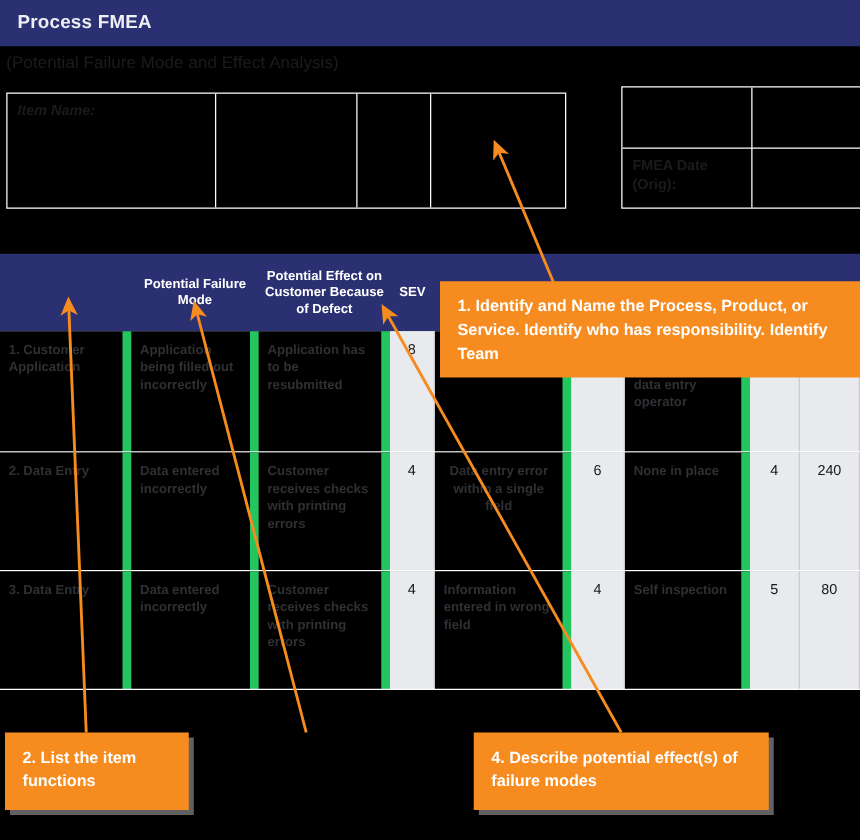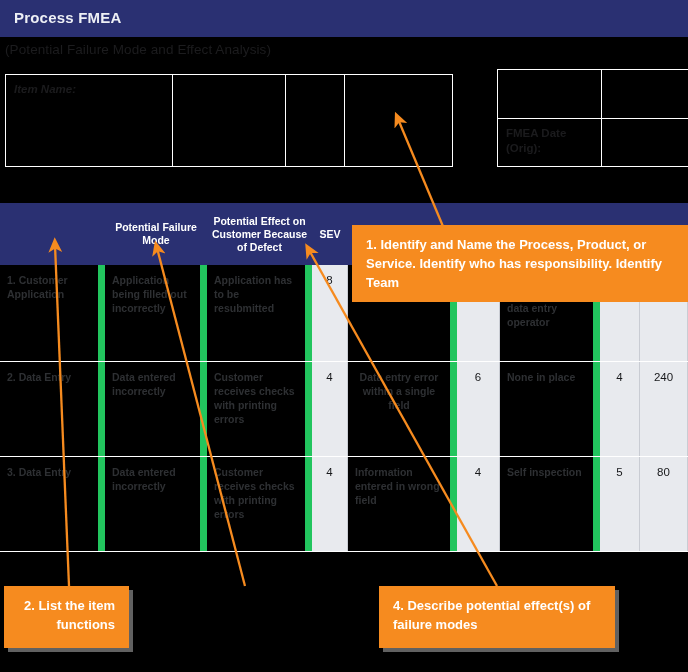--- a/index.html
+++ b/index.html
@@ -63,21 +63,21 @@
   .rowsep { position: absolute; left: 0; right: 0; bottom: 0; height: 1px; background: #FFFFFF; }
 
   
   .callout {
     position: absolute; background: #F68B1F; color: #FFFFFF;
     font-size: 13px; font-weight: 700; line-height: 19px;
     padding: 10px 14px; z-index: 40;
   }
   .callout.shadow { box-shadow: 4px 4px 0 rgba(255,255,255,0.38); }
   #co1 { left: 352px; top: 225px; width: 336px; }
-  #co2 { left: 4px;   top: 586px; width: 125px; height: 62px; text-align: right; }
+  #co2 { left: 4px;   top: 586px; width: 147px; height: 62px; }
   #co3 { left: 182px; top: 586px; width: 155px; height: 80px; }
   #co4 { left: 379px; top: 586px; width: 236px; height: 62px; }
 
   
   #arrows { position: absolute; left: 0; top: 0; width: 688px; height: 672px; z-index: 30; }
 </style>
 </head>
 <body>
 
 <div id="root">

